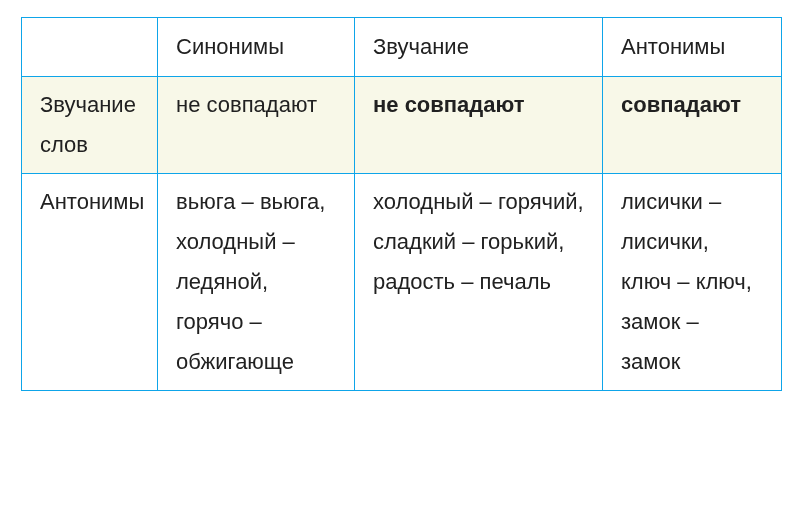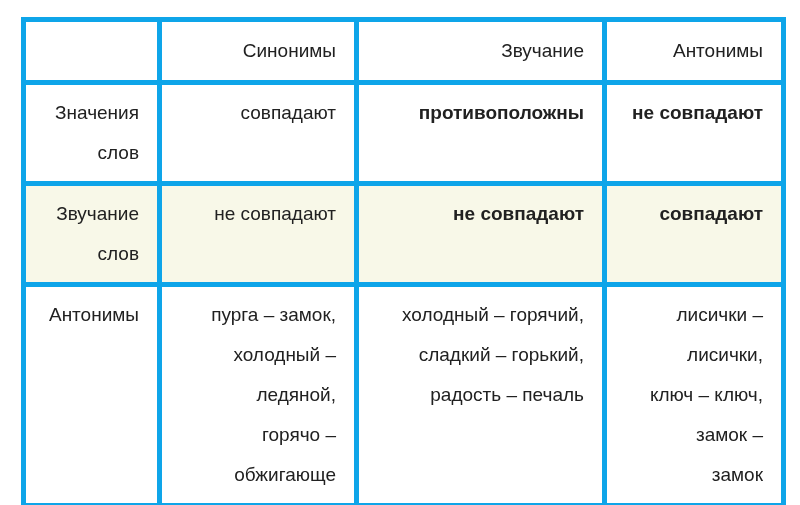--- a/index.html
+++ b/index.html
@@ -20,24 +20,24 @@
   table.compare-table {
     position: absolute;
     left: 21px;
     top: 17px;
     width: 760px;
     border-collapse: collapse;
     table-layout: fixed;
   }
   .compare-table td,
   .compare-table th {
-    border: 5px solid #0ea5e9;
+    border: 1px solid #0ea5e9;
     vertical-align: top;
-    text-align: right;
-    font-size: 19px;
+    text-align: left;
+    font-size: 22px;
     line-height: 40px;
     color: #212121;
     padding: 8px 18px;
     font-weight: normal;
     white-space: pre-line;
     overflow: hidden;
     background: #ffffff;
   }
   .compare-table th {
     padding: 9px 18px;
@@ -62,37 +62,30 @@
       <col style="width:248px">
       <col style="width:179px">
     </colgroup>
     <tbody>
       <tr>
         <th></th>
         <th>Синонимы</th>
         <th>Звучание</th>
         <th>Антонимы</th>
       </tr>
-      <tr>
-        <td>Значения
-слов</td>
-        <td>совпадают</td>
-        <td class="bold">противоположны</td>
-        <td class="bold">не совпадают</td>
-      </tr>
       <tr class="highlight">
         <td>Звучание
 слов</td>
         <td>не совпадают</td>
         <td class="bold">не совпадают</td>
         <td class="bold">совпадают</td>
       </tr>
       <tr>
         <td>Антонимы</td>
-        <td>пурга – замок,
+        <td>вьюга – вьюга,
 холодный –
 ледяной,
 горячо –
 обжигающе</td>
         <td>холодный – горячий,
 сладкий – горький,
 радость – печаль</td>
         <td>лисички –
 лисички,
 ключ – ключ,

